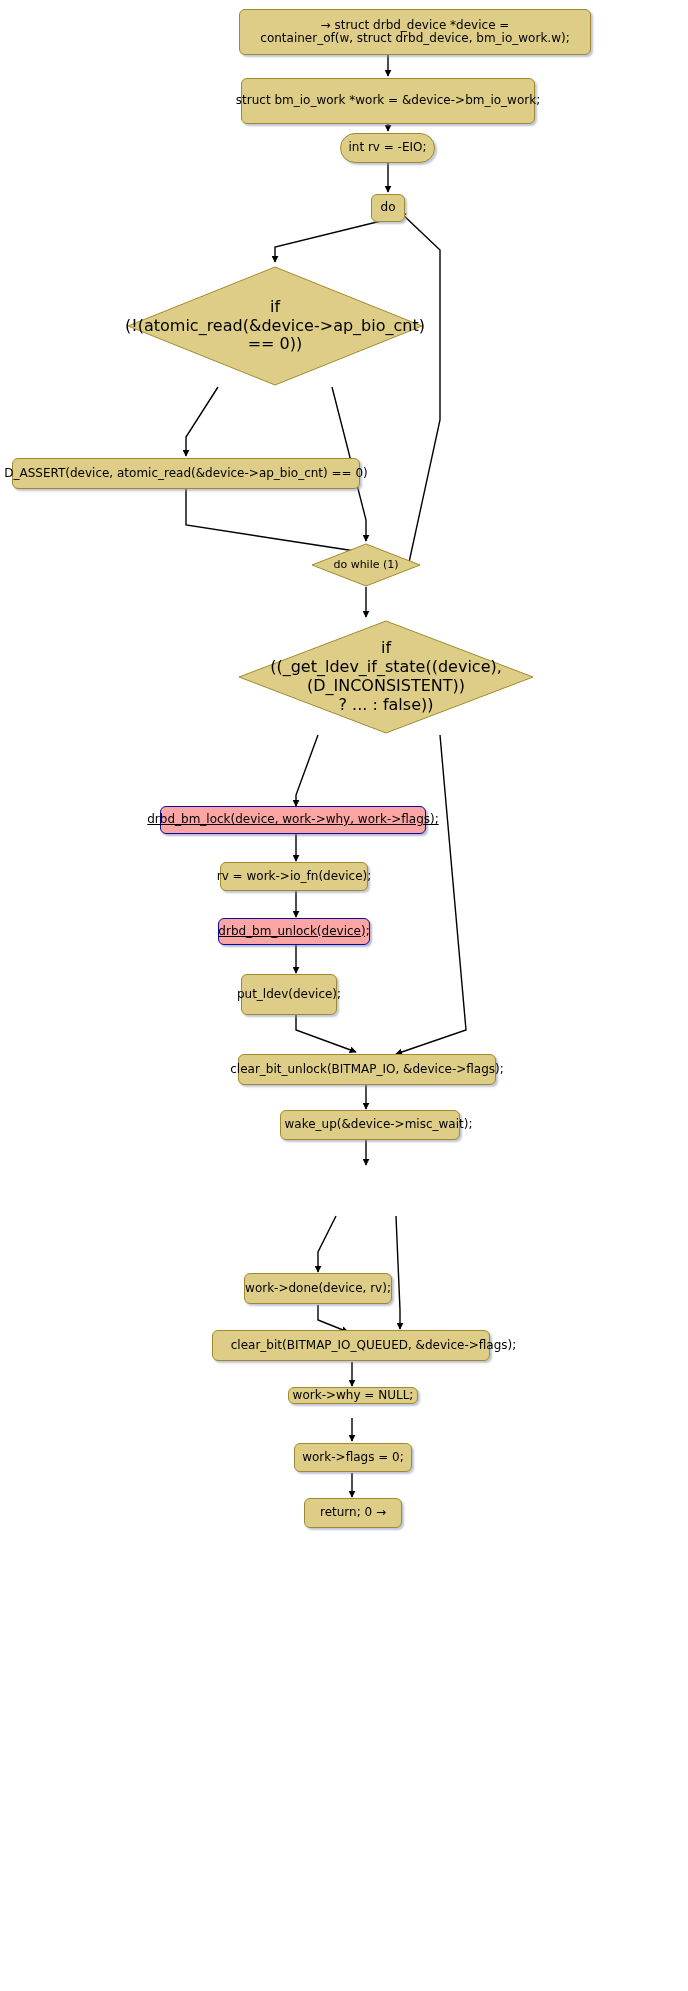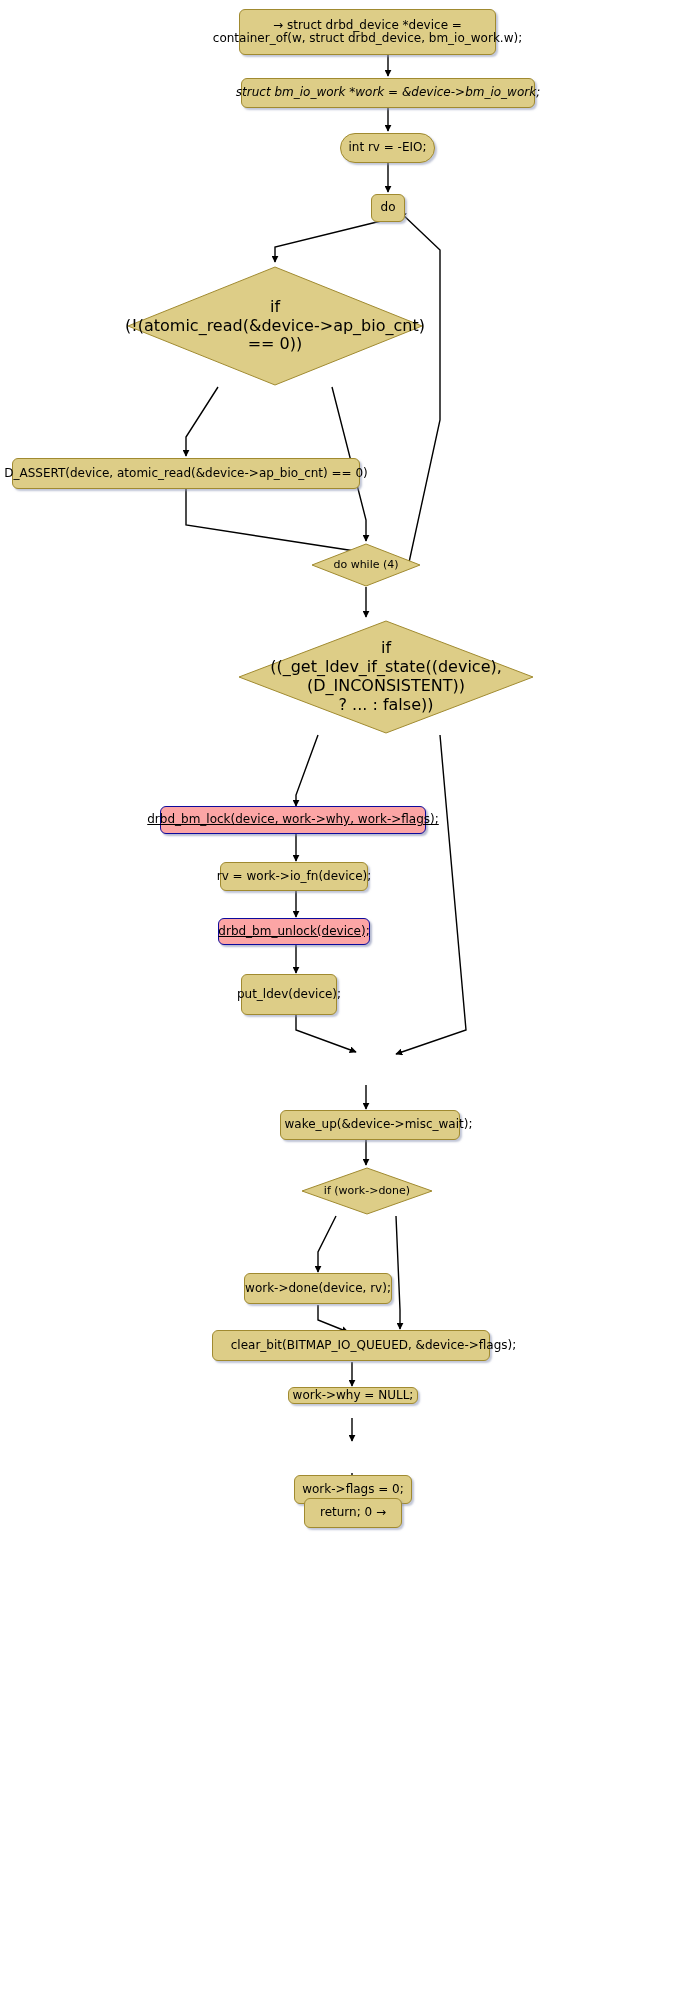--- a/index.html
+++ b/index.html
@@ -131,24 +131,24 @@
       <path d="M 318,1305 L 318,1320 L 348,1332"></path>
 
       <path d="M 352,1362 L 352,1386"></path>
 
       <path d="M 352,1418 L 352,1441"></path>
 
       <path d="M 352,1473 L 352,1497"></path>
     </g>
   </svg>
 
-  <div class="node rect" style="left:239px; top:9px; width:257px; height:46px; font-size:12px;">→ struct drbd_device *device =
+  <div class="node rect" style="left:239px; top:9px; width:352px; height:46px; font-size:12px;">→ struct drbd_device *device =
 container_of(w, struct drbd_device, bm_io_work.w);</div>
 
-  <div class="node rect" style="left:241px; top:78px; width:294px; height:30px;font-style:italic;">struct bm_io_work *work = &amp;device-&gt;bm_io_work;</div>
+  <div class="node rect" style="left:241px; top:78px; width:294px; height:46px;">struct bm_io_work *work = &amp;device-&gt;bm_io_work;</div>
 
   <div class="node rect" style="left:340px; top:133px; width:95px; height:30px;border-radius:15px;">int rv = -EIO;</div>
 
   <div class="node rect" style="left:371px; top:194px; width:34px; height:28px;">do</div>
 
   <div class="diamond-wrap" style="left:125px; top:263px; width:300px; height:126px;">
     <svg class="dshape" viewBox="0 0 300 126" preserveAspectRatio="none">
       <polygon points="150,4 297,63 150,122 3,63" fill="#ddcd87" stroke="#a08a30" stroke-width="1"></polygon>
       <polygon points="150,8 299,66 150,126 6,66" fill="none"></polygon>
     </svg>
@@ -156,54 +156,49 @@
 (!(atomic_read(&amp;device-&gt;ap_bio_cnt)
 == 0))</div>
   </div>
 
   <div class="node rect" style="left:12px; top:458px; width:348px; height:31px;">D_ASSERT(device, atomic_read(&amp;device-&gt;ap_bio_cnt) == 0)</div>
 
   <div class="diamond-wrap" style="left:310px; top:542px; width:112px; height:46px;">
     <svg class="dshape" viewBox="0 0 112 46" preserveAspectRatio="none">
       <polygon points="56,2 110,23 56,44 2,23" fill="#ddcd87" stroke="#a08a30" stroke-width="1"></polygon>
     </svg>
-    <div class="dlabel" style="font-size:11px;">do while (4)</div>
+    <div class="dlabel" style="font-size:11px;">do while (1)</div>
   </div>
 
   <div class="diamond-wrap" style="left:236px; top:618px; width:300px; height:118px;">
     <svg class="dshape" viewBox="0 0 300 118" preserveAspectRatio="none">
       <polygon points="150,3 297,59 150,115 3,59" fill="#ddcd87" stroke="#a08a30" stroke-width="1"></polygon>
     </svg>
     <div class="dlabel">if
 ((_get_ldev_if_state((device),
 (D_INCONSISTENT))
 ? ... : false))</div>
   </div>
 
   <div class="node rect highlight" style="left:160px; top:806px; width:266px; height:28px;">drbd_bm_lock(device, work-&gt;why, work-&gt;flags);</div>
 
   <div class="node rect" style="left:220px; top:862px; width:148px; height:29px;">rv = work-&gt;io_fn(device);</div>
 
   <div class="node rect highlight" style="left:218px; top:918px; width:152px; height:27px;">drbd_bm_unlock(device);</div>
 
   <div class="node rect" style="left:241px; top:974px; width:96px; height:41px;">put_ldev(device);</div>
 
+  <div class="node rect" style="left:238px; top:1054px; width:258px; height:31px;">clear_bit_unlock(BITMAP_IO, &amp;device-&gt;flags);</div>
 
   <div class="node rect" style="left:280px; top:1110px; width:180px; height:30px;padding-left:17px;">wake_up(&amp;device-&gt;misc_wait);</div>
 
-  <div class="diamond-wrap" style="left:300px; top:1166px; width:134px; height:50px;">
-    <svg class="dshape" viewBox="0 0 134 50" preserveAspectRatio="none">
-      <polygon points="67,2 132,25 67,48 2,25" fill="#ddcd87" stroke="#a08a30" stroke-width="1"></polygon>
-    </svg>
-    <div class="dlabel" style="font-size:11px;">if (work-&gt;done)</div>
-  </div>
 
   <div class="node rect" style="left:244px; top:1273px; width:148px; height:31px;">work-&gt;done(device, rv);</div>
 
   <div class="node rect" style="left:212px; top:1330px; width:278px; height:31px;padding-left:45px;">clear_bit(BITMAP_IO_QUEUED, &amp;device-&gt;flags);</div>
 
   <div class="node rect" style="left:288px; top:1387px; width:130px; height:17px;">work-&gt;why = NULL;</div>
 
-  <div class="node rect" style="left:294px; top:1443px; width:118px; height:29px;margin-top:32px;">work-&gt;flags = 0;</div>
+  <div class="node rect" style="left:294px; top:1443px; width:118px; height:29px;">work-&gt;flags = 0;</div>
 
   <div class="node rect" style="left:304px; top:1498px; width:98px; height:30px;">return; 0 →</div>
 
 </div>
 
 </body></html>

